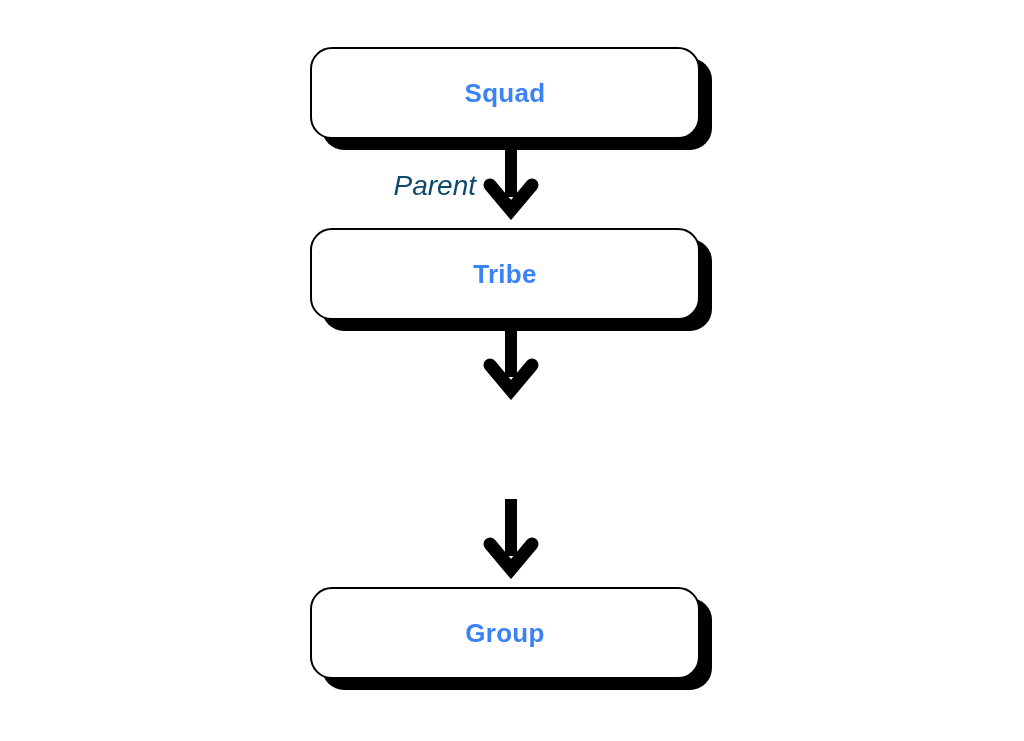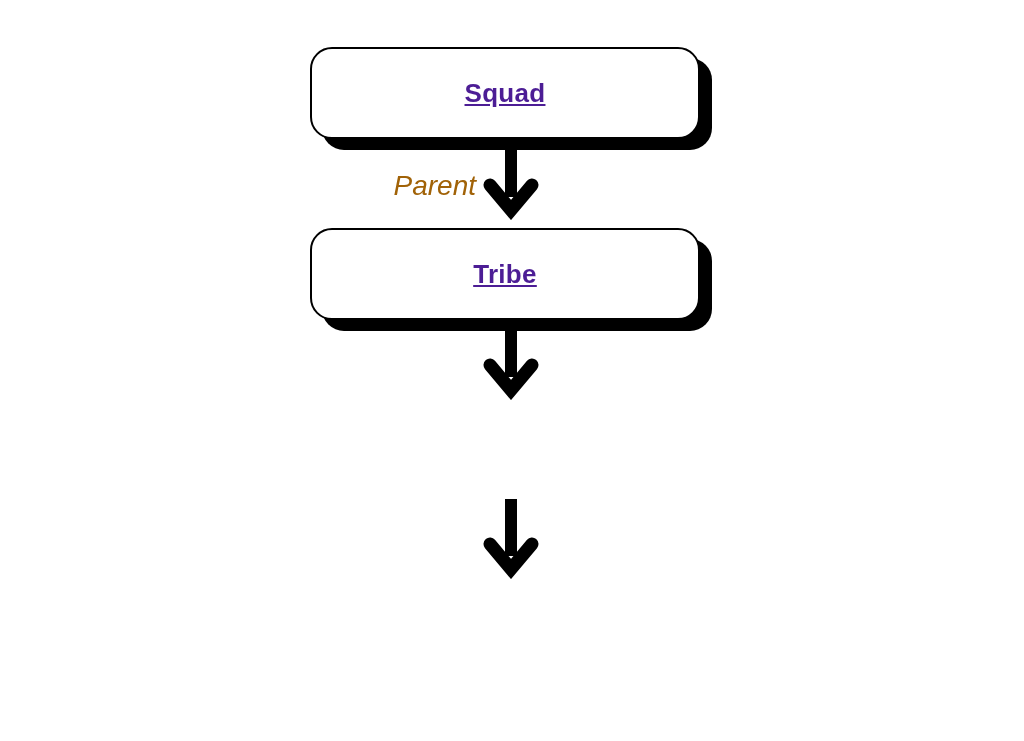--- a/index.html
+++ b/index.html
@@ -25,37 +25,36 @@
     border: 2.5px solid #000000;
     border-radius: 22px;
     box-shadow: 12px 11px 0 0 #000000;
     display: flex;
     align-items: center;
     justify-content: center;
   }
   .node-label {
     font-size: 26px;
     font-weight: bold;
-    color: #4c1d95;
+    color: #3b82f6;
     letter-spacing: 0.3px;
-    text-decoration: underline;
   }
   .arrow {
     position: absolute;
     left: 481px;
     width: 60px;
     height: 80px;
   }
   .edge-label {
     position: absolute;
     right: 548px;
     top: 170px;
     font-size: 28px;
     font-style: italic;
-    color: #a16207;
+    color: #0c4a6e;
     white-space: nowrap;
   }
 </style>
 </head>
 <body>
 
 <div class="canvas">
 
   <div class="node" style="top:47px;">
     <span class="node-label">Squad</span>
@@ -75,14 +74,17 @@
     <line x1="30" y1="0" x2="30" y2="57" stroke="#000" stroke-width="12"></line>
     <path d="M9 45 L30 70 L51 45" fill="none" stroke="#000" stroke-width="13" stroke-linecap="round" stroke-linejoin="miter"></path>
   </svg>
 
 
   <svg class="arrow" style="top:499px;" viewBox="0 0 60 80" aria-hidden="true">
     <line x1="30" y1="0" x2="30" y2="57" stroke="#000" stroke-width="12"></line>
     <path d="M9 45 L30 70 L51 45" fill="none" stroke="#000" stroke-width="13" stroke-linecap="round" stroke-linejoin="miter"></path>
   </svg>
 
+  <div class="node" style="top:587px;">
+    <span class="node-label">Group</span>
+  </div>
 
 </div>
 
 </body></html>

